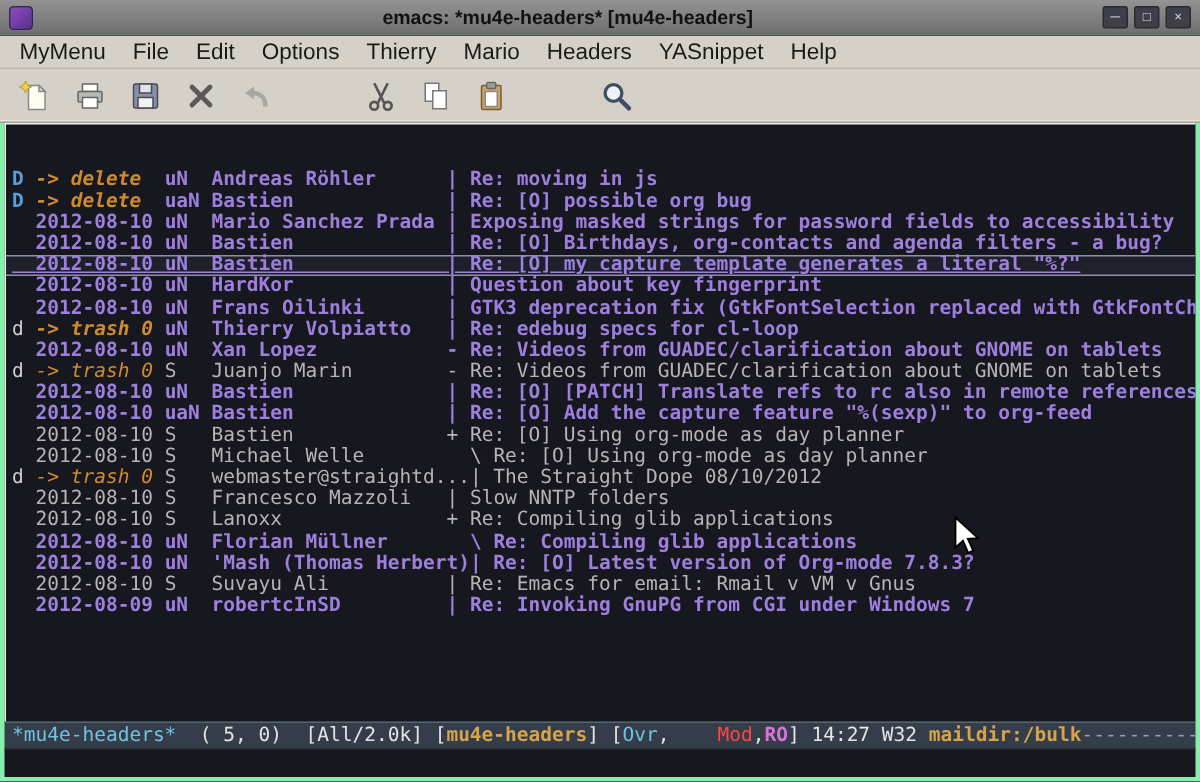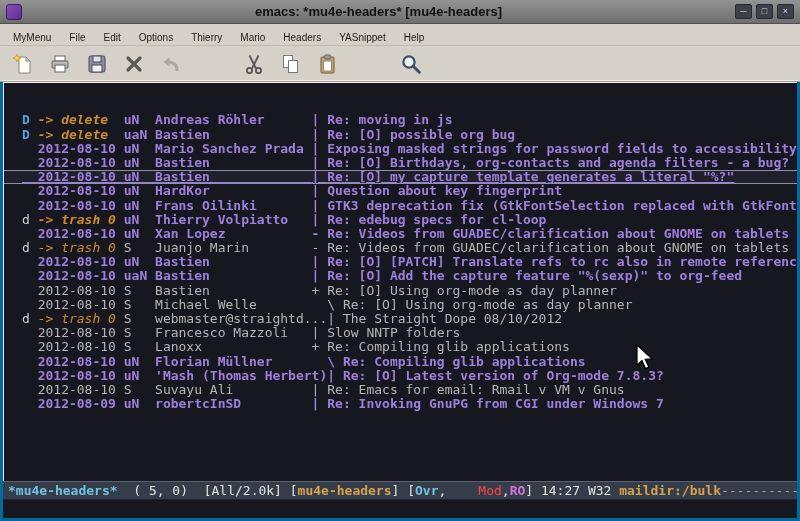--- a/index.html
+++ b/index.html
@@ -1,19 +1,19 @@
 <!DOCTYPE html>
 <html><head>
 <meta charset="utf-8">
 <style>
   * { margin:0; padding:0; box-sizing:border-box; }
   html,body { width:800px; height:521px; overflow:hidden; background:#444; }
   .window {
     width:800px; height:521px;
-    background:#0369a1;
+    background:#86efac;
     display:flex; flex-direction:column;
     padding:0 3px 3px 3px;
     font-family:"Liberation Sans", sans-serif;
     position:relative;
   }
   
   .titlebar {
     height:24px; flex:0 0 24px; margin:0 -3px;
     background:linear-gradient(#939393,#6e6e6e);
     border-bottom:1px solid #4f4f4f;
@@ -27,22 +27,22 @@
   .win-controls { display:flex; gap:4px; }
   .win-btn {
     width:17px; height:15px; background:#3f3f49; border:1px solid #2a2a32;
     border-radius:2px; color:#d8d8d8; font-size:9px; line-height:13px;
     text-align:center; cursor:default;
   }
   
   .menubar {
     height:22px; flex:0 0 22px; margin:0 -3px;
     background:#d5d1c9; border-bottom:1px solid #bdb9b1;
-    display:flex; align-items:flex-end; padding:0 4px;
-    font-size:10px; color:#1a1a1a;
+    display:flex; align-items:flex-start; padding:0 4px;
+    font-size:15px; color:#1a1a1a;
   }
   .menu-item { padding:2px 9px; cursor:default; }
   
   .toolbar {
     height:36px; flex:0 0 36px; margin:0 -3px;
     background:#d5d1c9; border-bottom:1px solid #a6a29a;
     box-shadow:inset 0 -1px 0 #e9e5dd;
     display:flex; align-items:center; padding:0 8px;
   }
   .tb-btn {
@@ -59,40 +59,40 @@
     font-size:13px; line-height:14.2px;
     white-space:pre; position:relative;
   }
   .header-line {
     height:16px; line-height:16px; padding-left:5px;
     font-weight:bold; background:#1d1d27;
   }
   .hl-date { color:#d8a567; }
   .hl-col  { color:#bdb6d6; }
   .rows { padding-top:2px; }
-  .row { padding-left:18px; height:14.2px; }
+  .row { padding-left:4px; height:14.2px; }
   .u { color:#9d80dd; font-weight:bold; }
   .r { color:#b5b5b5; font-weight:normal; }
   .mkD { color:#57a0d9; }
   .mkd { color:#cfcfcf; font-weight:normal; }
   .mark-text { color:#cd8b2e; font-style:italic; }
   .cur { background:#20202c;
     box-shadow:inset 0 1px 0 #8f8fa5, inset 0 -1px 0 #8f8fa5; }
   .cur span { text-decoration:underline; }
   
   .modeline {
     height:19px; flex:0 0 19px;
     background:#363d4a; border-top:1px solid #5a6170;
     border-bottom:1px solid #20242c;
     font-family:"DejaVu Sans Mono", monospace; font-size:13px;
     line-height:17px; padding-left:5px;
     white-space:pre; overflow:hidden;
   }
   .ml-white { color:#e4e4e4; }
-  .ml-cyan { color:#6fc3df; font-weight:bold;text-align:right; }
+  .ml-cyan { color:#6fc3df; font-weight:normal;text-align:right; }
   .ml-orange { color:#d6a34a; font-weight:bold; }
   .ml-red { color:#ff4444; font-weight:normal;padding-left:32px; }
   .ml-magenta { color:#d874d8; font-weight:bold; }
   .ml-dim { color:#9aa0ac; }
   
   .echo {
     height:18px; flex:0 0 18px; background:#17171f;
     font-family:"DejaVu Sans Mono", monospace; font-size:13px;
   }
   

